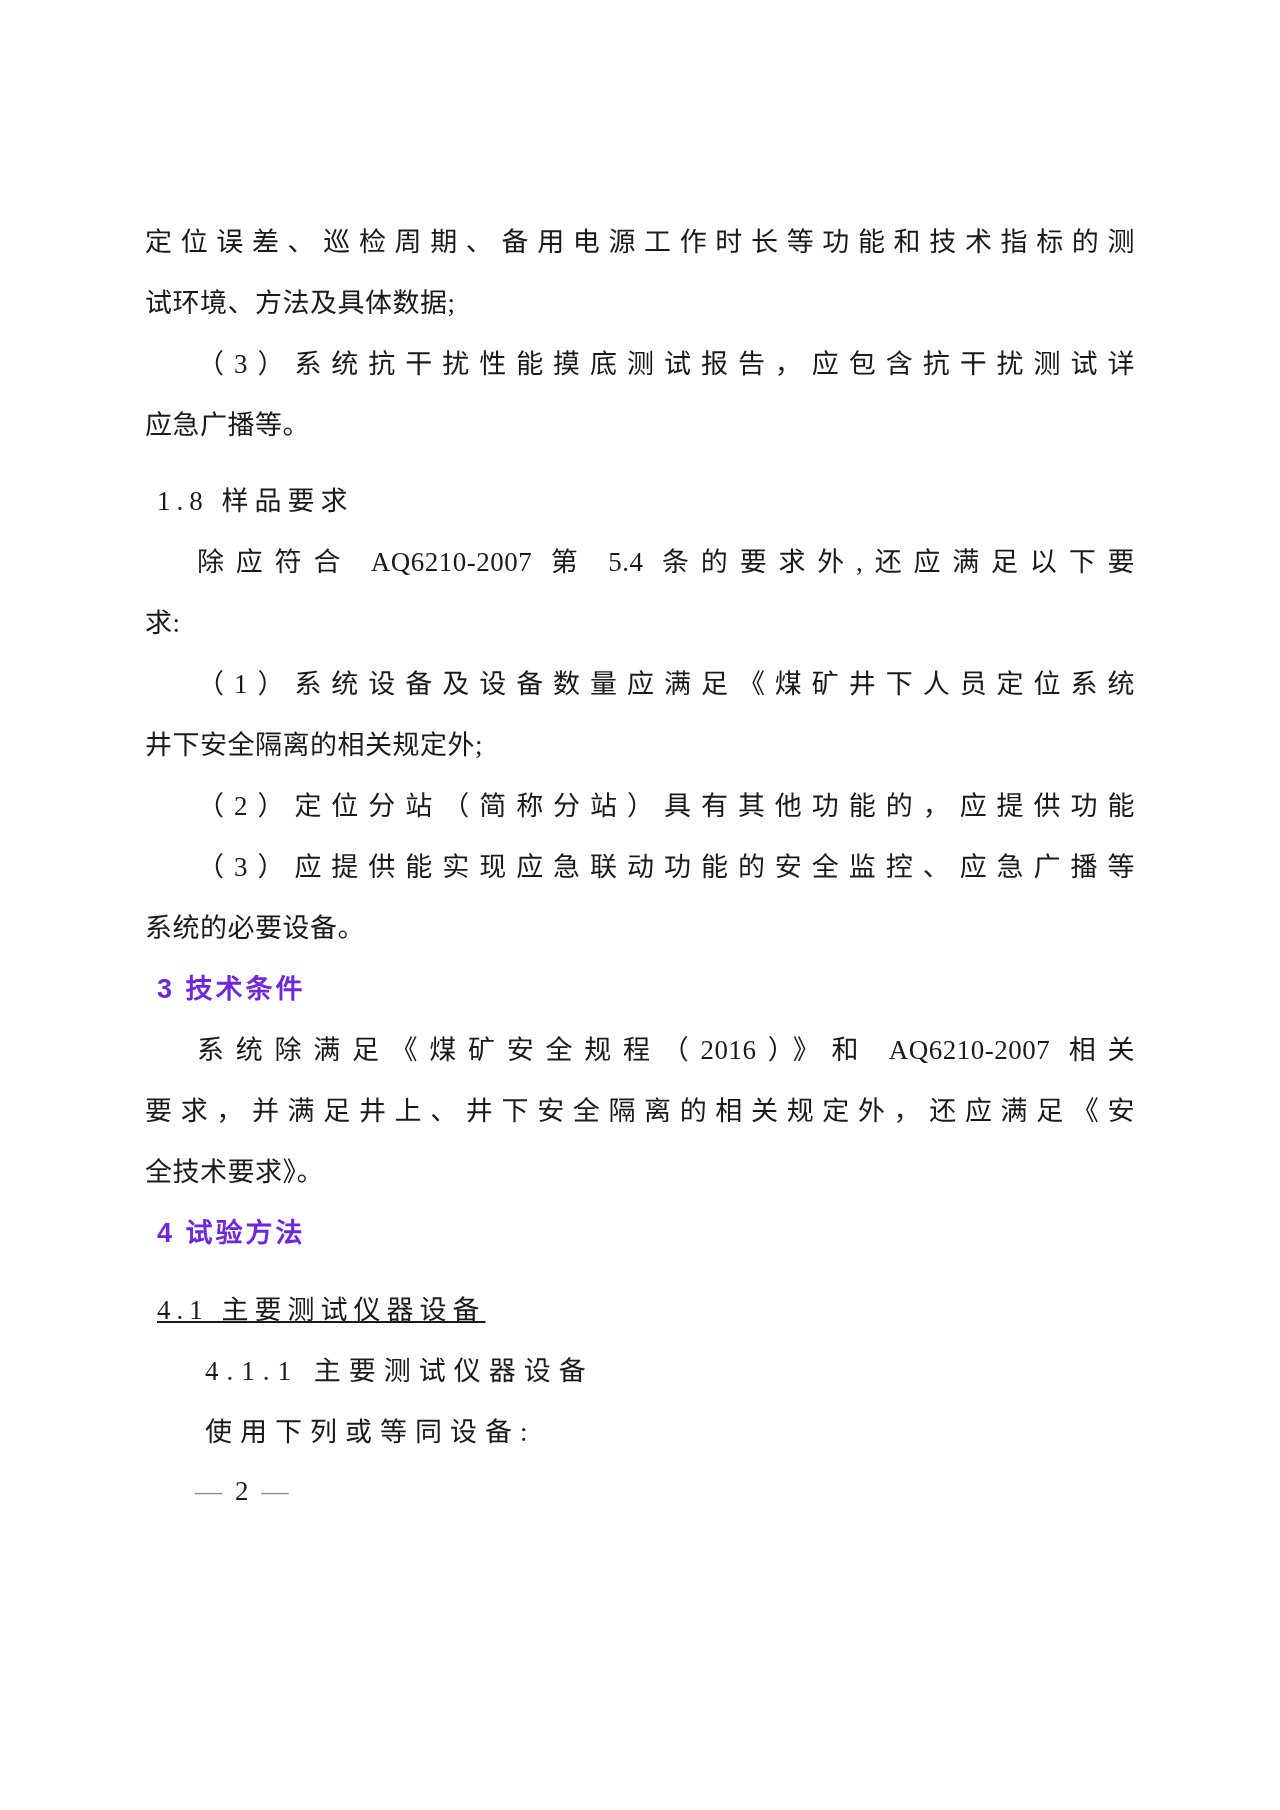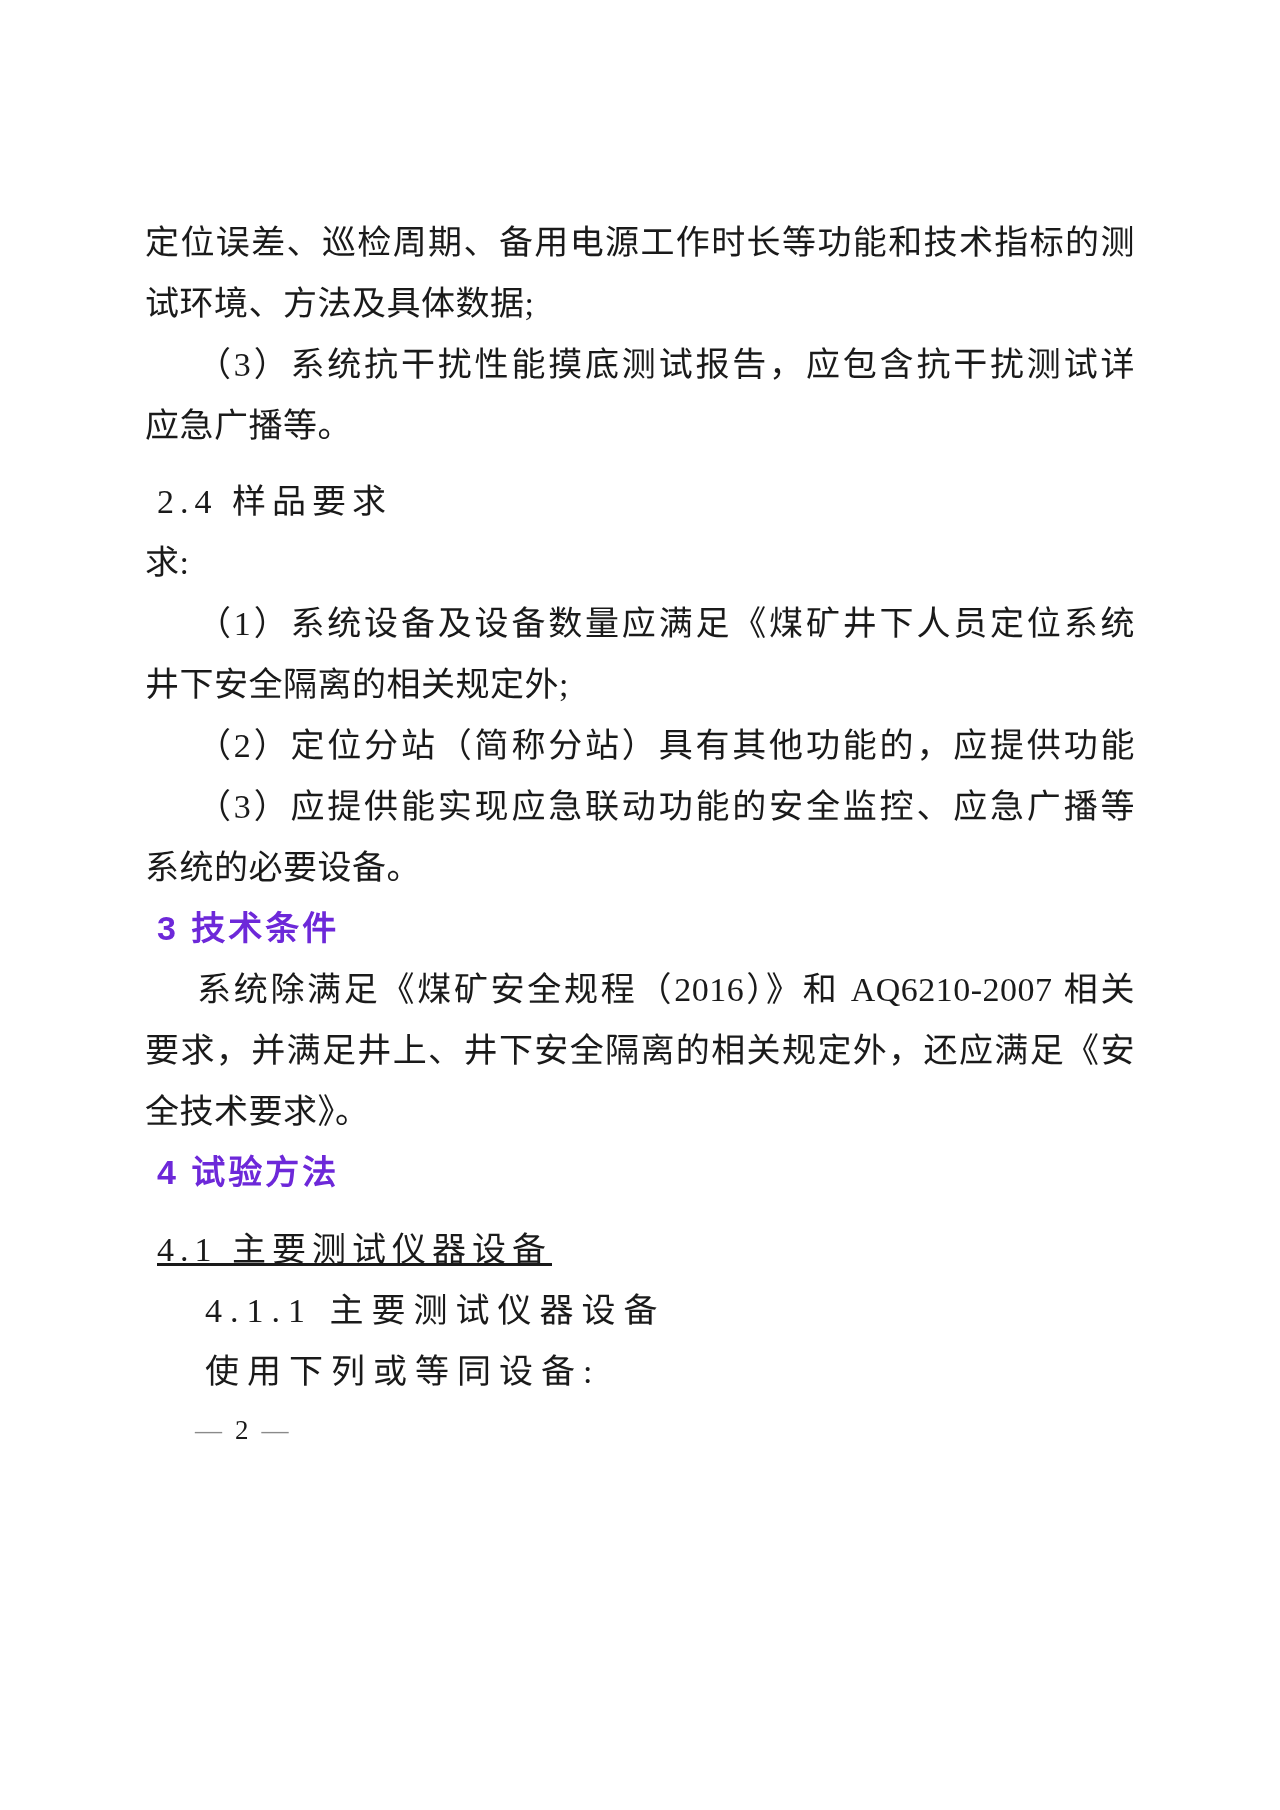--- a/index.html
+++ b/index.html
@@ -13,21 +13,21 @@
     font-family: "Liberation Serif", "DejaVu Serif", serif;
     color: #1a1a1a;
   }
   .content {
     position: absolute;
     left: 145px;
     top: 212px;
     width: 990px;
   }
   .ln {
-    font-size: 34px;
+    font-size: 27px;
     line-height: 61px;
     height: 61px;
     letter-spacing: 0.5px;
     white-space: nowrap;
   }
   
   .just {
     white-space: normal;
     text-align: justify;
     text-align-last: justify;
@@ -63,22 +63,23 @@
 <body>
 
 <div class="page">
   <div class="content">
 
     <div class="ln just">定位误差、巡检周期、备用电源工作时长等功能和技术指标的测</div>
     <div class="ln">试环境、方法及具体数据;</div>
     <div class="ln just ind">（3）系统抗干扰性能摸底测试报告，应包含抗干扰测试详</div>
     <div class="ln">应急广播等。</div>
 
-    <div class="ln hkai mt-sec">2.4 样品要求</div>
+    <div class="ln hkai mt-sec">1.8 样品要求</div>
 
+    <div class="ln just ind">除应符合 AQ6210-2007 第 5.4 条的要求外,还应满足以下要</div>
     <div class="ln">求:</div>
     <div class="ln just ind">（1）系统设备及设备数量应满足《煤矿井下人员定位系统</div>
     <div class="ln">井下安全隔离的相关规定外;</div>
     <div class="ln just ind">（2）定位分站（简称分站）具有其他功能的，应提供功能</div>
     <div class="ln just ind">（3）应提供能实现应急联动功能的安全监控、应急广播等</div>
     <div class="ln">系统的必要设备。</div>
 
     <div class="ln hsans">3 技术条件</div>
 
     <div class="ln just ind">系统除满足《煤矿安全规程（2016）》和 AQ6210-2007 相关</div>

